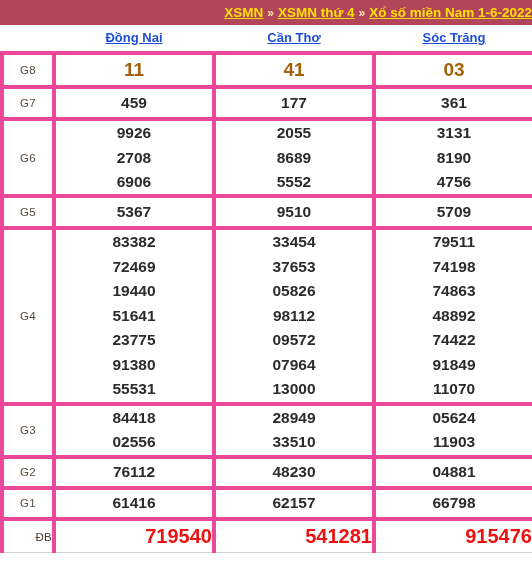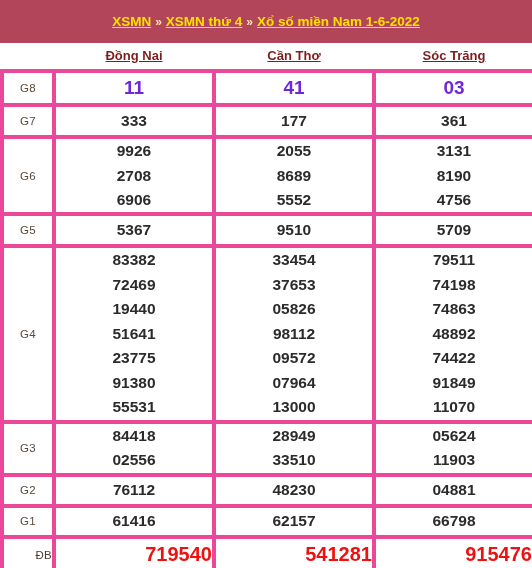--- a/index.html
+++ b/index.html
@@ -16,25 +16,25 @@
   .page {
     width: 532px;
     height: 568px;
     position: relative;
     overflow: hidden;
     box-sizing: border-box;
   }
 
   
   .titlebar {
-    height: 43px;
+    height: 25px;
     background: #b2455a;
     display: flex;
     align-items: center;
-    justify-content: center;
+    justify-content: flex-end;
     box-sizing: border-box;
   }
   .breadcrumb {
     display: flex;
     align-items: baseline;
     gap: 4px;
     font-size: 13.5px;
     font-weight: bold;
     line-height: 1;
     white-space: nowrap;
@@ -69,21 +69,21 @@
   }
 
   
   tr.prov-head td {
     border: none;
     height: 28px;
     padding-bottom: 2px;
   }
   tr.prov-head td.blank { border: none; }
   .prov-link {
-    color: #7f1d1d;
+    color: #1d4ed8;
     font-size: 13px;
     font-weight: bold;
     text-decoration: underline;
     cursor: pointer;
     white-space: nowrap;
   }
 
   
   td.lbl {
     color: #5a4a3a;
@@ -98,21 +98,21 @@
   td.nums {
     font-size: 15.5px;
     font-weight: bold;
     color: #2b2b2b;
     padding: 5px 0;
     line-height: 1.58;
   }
   td.nums .n { display: block; }
 
   td.nums.hl {
-    color: #6d28d9;
+    color: #a16207;
     font-size: 19px;
     margin-top: 38px;
   }
   td.nums.db-val {
     color: #ee1111;
     font-size: 20px;
     font-weight: bold;
     margin-left: 36px;
   }
 
@@ -172,21 +172,21 @@
           <span class="n">41</span>
         </td>
         <td class="nums hl">
           <span class="n">03</span>
         </td>
       </tr>
 
       <tr class="r-g7">
         <td class="lbl">G7</td>
         <td class="nums">
-          <span class="n">333</span>
+          <span class="n">459</span>
         </td>
         <td class="nums">
           <span class="n">177</span>
         </td>
         <td class="nums">
           <span class="n">361</span>
         </td>
       </tr>
 
       <tr class="r-g6">

